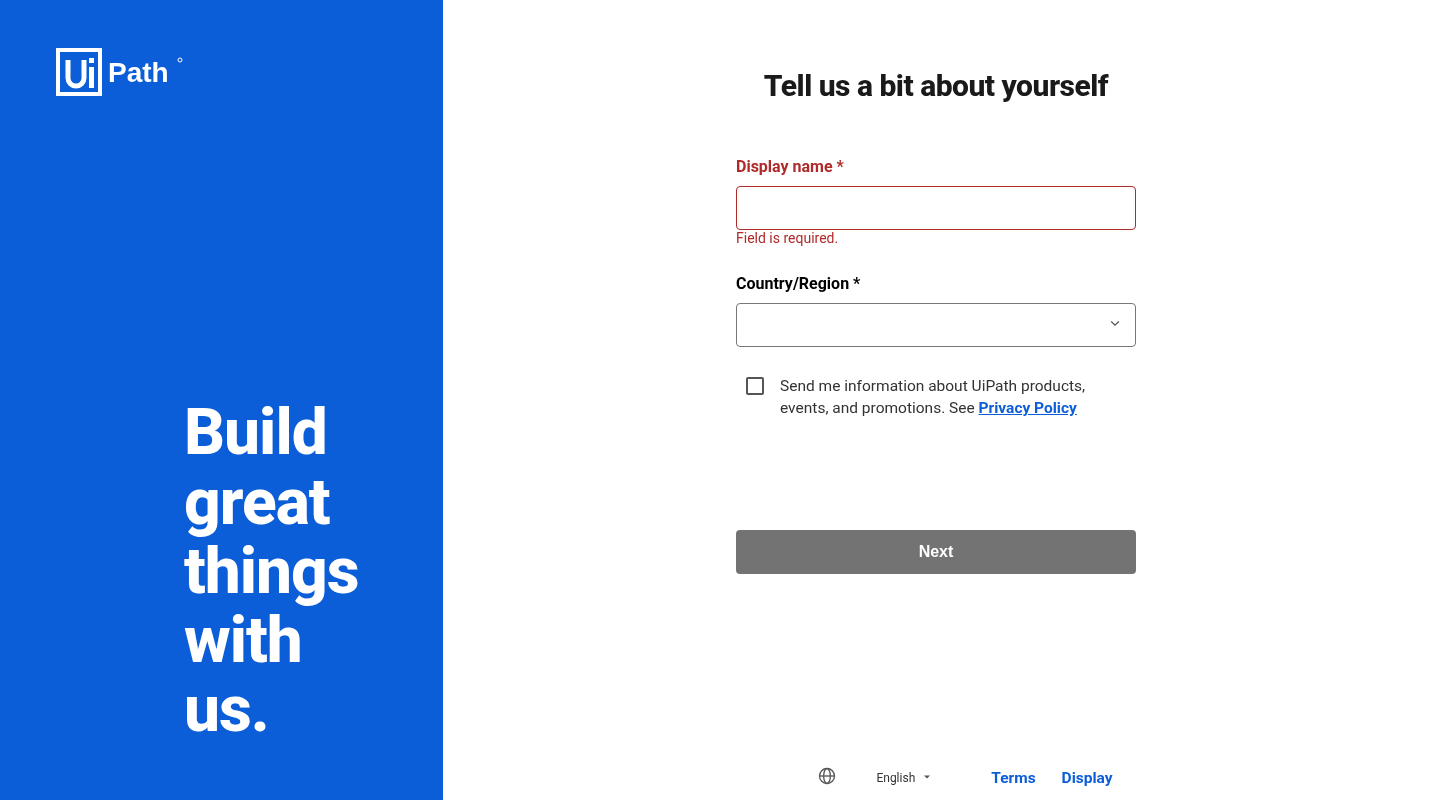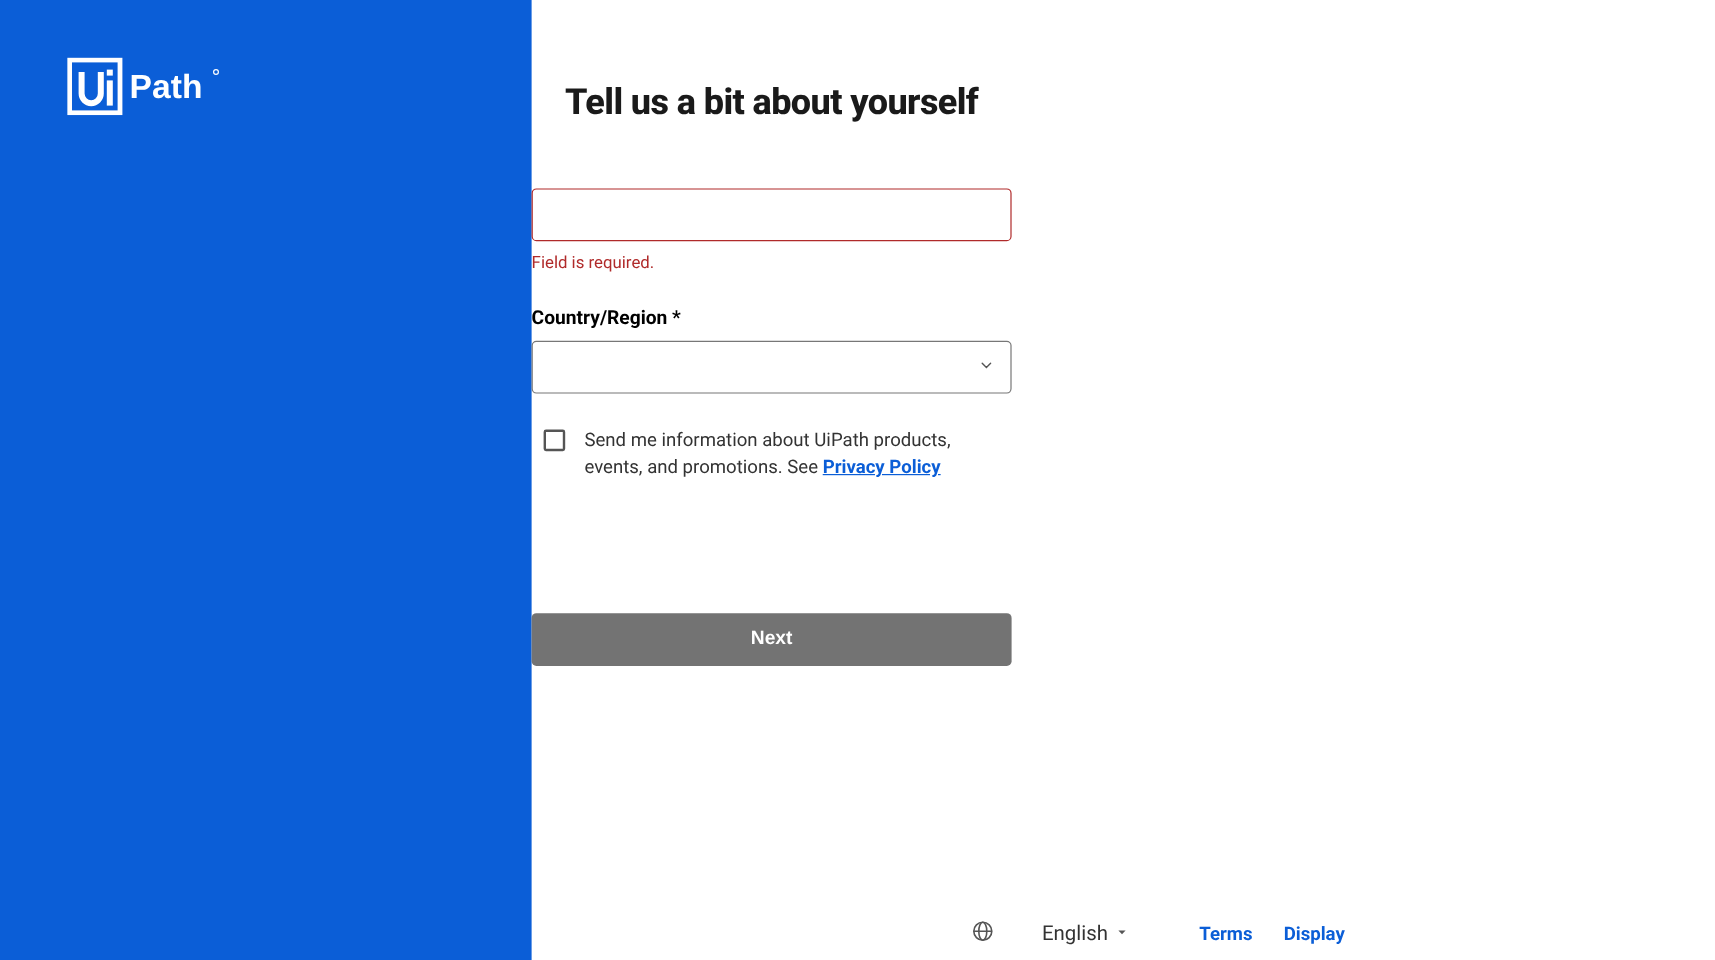--- a/index.html
+++ b/index.html
@@ -1,65 +1,67 @@
 <!DOCTYPE html>
 <html><head>
   <meta charset="utf-8">
   <style>
     * { margin: 0; padding: 0; box-sizing: border-box; }
     body { font-family: -apple-system, BlinkMacSystemFont, 'Segoe UI', Roboto, Arial, sans-serif; width: 1429px; height: 800px; display: flex; overflow: hidden; }
     .sidebar { width: 443px; height: 800px; background: #0b5ed7; color: #fff; padding: 48px 56px 56px; display: flex; flex-direction: row; }
     .logo { width: 128px; height: 48px; }
     .tagline { margin-top: auto; font-weight: 800; font-size: 64px; line-height: 1.08; letter-spacing: -1px; }
-    .main { flex: 1; height: 800px; position: relative; display: flex; flex-direction: column; }
+    .main { flex: 1; height: 800px; position: relative; display: flex; flex-direction: column; align-items: center; }
     .form-wrap { width: 400px; margin-top: 68px; }
     .heading { font-size: 30px; font-weight: 800; letter-spacing: -0.5px; text-align: center; color: #1a1a1a; margin-bottom: 54px; }
     .field-label { font-size: 16px; font-weight: 700; color: #000000; margin-bottom: 10px; display: block; }
     .field-label.error { color: #b02a2a; }
     .text-input { width: 100%; height: 44px; border: 1px solid #ccc; border-radius: 4px; padding: 0 12px; font-size: 15px; outline: none; }
     .text-input.error { border-color: #b02a2a; }
-    .error-msg { color: #b02a2a; font-size: 14px; margin-top: 10px; }
+    .error-msg { color: #b02a2a; font-size: 14px; }
     .field-group { margin-bottom: 28px; }
     .field-group.display-name { margin-bottom: 28px; }
     .select-wrap { position: relative; }
     .select-input { width: 100%; height: 44px; border: 1px solid #777; border-radius: 4px; padding: 0 40px 0 12px; font-size: 15px; background: #fff; appearance: none; outline: none; }
     .chevron { position: absolute; right: 14px; top: 50%; transform: translateY(-50%); pointer-events: none; }
     .checkbox-row { display: flex; align-items: flex-start; gap: 16px; margin-top: 20px; padding-left: 10px; }
     .checkbox { width: 18px; height: 18px; border: 2px solid #555; border-radius: 2px; margin-top: 2px; flex-shrink: 0; cursor: pointer; }
     .checkbox-label { font-size: 15.5px; line-height: 1.45; color: #333; }
     .privacy-link { color: #0b5ed7; font-weight: 700; text-decoration: underline; cursor: pointer; }
     .next-btn { width: 100%; height: 44px; background: #737373; color: #fff; border: none; border-radius: 4px; font-size: 16px; font-weight: 600; cursor: pointer; margin-top: 110px; }
     .footer { position: absolute; bottom: 10px; width: 400px; display: flex; align-items: center; gap: 14px; justify-content: center; left: 50%; transform: translateX(-50%); }
     .lang-block { display: flex; align-items: center; gap: 14px; margin-left: 58px; }
-    .lang-text { font-size: 17px; color: #333; display: flex; align-items: center; gap: 6px; cursor: pointer; margin-left: 25px; }
+    .lang-text { font-size: 12px; color: #333; display: flex; align-items: center; gap: 6px; cursor: pointer; margin-left: 25px; }
     .footer-links { display: flex; gap: 26px; margin-left: 44px; }
     .footer-link { color: #0b5ed7; font-weight: 700; font-size: 15.5px; text-decoration: none; cursor: pointer; }
     .globe-icon { width: 20px; height: 20px; }
   </style>
 </head>
 <body>
 
 <div class="sidebar">
   <div>
     <svg class="logo" viewBox="0 0 128 48" fill="none">
       <rect x="2" y="2" width="42" height="44" stroke="#fff" stroke-width="4"></rect>
       <path d="M12 12 V30 a8 8 0 0 0 16 0 V12" stroke="#fff" stroke-width="5" fill="none"></path>
       <rect x="33" y="10" width="5" height="5" fill="#fff"></rect>
       <rect x="33" y="19" width="5" height="21" fill="#fff"></rect>
       <text x="52" y="34" font-family="Arial" font-weight="700" font-size="28" fill="#fff">Path</text>
       <circle cx="124" cy="12" r="2" stroke="#fff" stroke-width="1" fill="none"></circle>
     </svg>
   </div>
+  <div class="tagline">Build great things with us.</div>
 </div>
 
 <div class="main">
   <div class="form-wrap">
     <h1 class="heading">Tell us a bit about yourself</h1>
 
     <div class="field-group display-name">
+      <label class="field-label error">Display name *</label>
       <input type="text" class="text-input error" value="" style="">
       <div class="error-msg">Field is required.</div>
     </div>
 
     <div class="field-group">
       <label class="field-label">Country/Region *</label>
       <div class="select-wrap">
         <select class="select-input">
           <option></option>
         </select>

